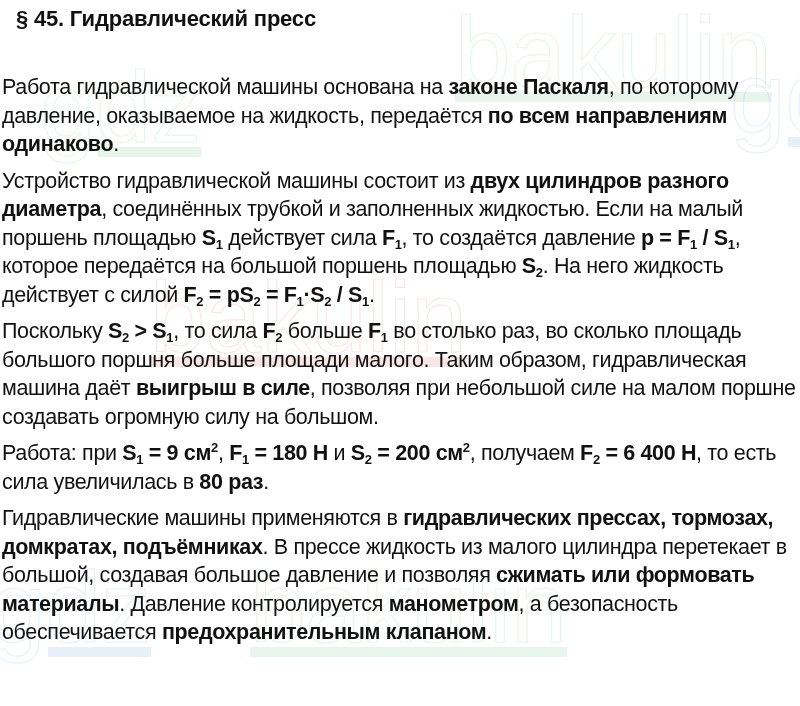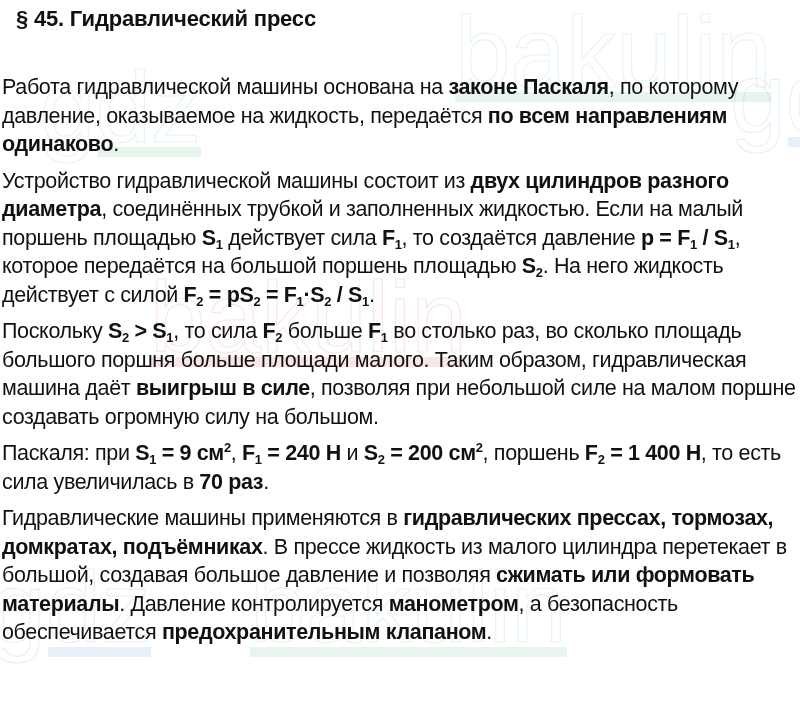--- a/index.html
+++ b/index.html
@@ -34,18 +34,18 @@
   <p>
     <span>Работа гидравлической машины основана на </span><b>законе Паскаля</b><span>, по которому давление, оказываемое на жидкость, передаётся </span><b>по всем направлениям одинаково</b><span>.</span>
   </p>
   <p>
     <span>Устройство гидравлической машины состоит из </span><b>двух цилиндров разного диаметра</b><span>, соединённых трубкой и заполненных жидкостью. Если на малый поршень площадью </span><b><span>S</span><sub>1</sub></b><span> действует сила </span><b><span>F</span><sub>1</sub></b><span>, то создаётся давление </span><b><span>p = F</span><sub>1</sub><span> / S</span><sub>1</sub></b><span>, которое передаётся на большой поршень площадью </span><b><span>S</span><sub>2</sub></b><span>. На него жидкость действует с силой </span><b><span>F</span><sub>2</sub><span> = pS</span><sub>2</sub><span> = F</span><sub>1</sub><span>·S</span><sub>2</sub><span> / S</span><sub>1</sub></b><span>.</span>
   </p>
   <p>
     <span>Поскольку </span><b><span>S</span><sub>2</sub><span> &gt; S</span><sub>1</sub></b><span>, то сила </span><b><span>F</span><sub>2</sub></b><span> больше </span><b><span>F</span><sub>1</sub></b><span> во столько раз, во сколько площадь большого поршня больше площади малого. Таким образом, гидравлическая машина даёт </span><b>выигрыш в силе</b><span>, позволяя при небольшой силе на малом поршне создавать огромную силу на большом.</span>
   </p>
   <p>
-    <span>Паскаля: при </span><b><span>S</span><sub>1</sub><span> = 9 см</span><sup>2</sup></b><span>, </span><b><span>F</span><sub>1</sub><span> = 240 Н</span></b><span> и </span><b><span>S</span><sub>2</sub><span> = 200 см</span><sup>2</sup></b><span>, поршень </span><b><span>F</span><sub>2</sub><span> = 1 400 Н</span></b><span>, то есть сила увеличилась в </span><b>70 раз</b><span>.</span>
+    <span>Работа: при </span><b><span>S</span><sub>1</sub><span> = 9 см</span><sup>2</sup></b><span>, </span><b><span>F</span><sub>1</sub><span> = 180 Н</span></b><span> и </span><b><span>S</span><sub>2</sub><span> = 200 см</span><sup>2</sup></b><span>, получаем </span><b><span>F</span><sub>2</sub><span> = 6 400 Н</span></b><span>, то есть сила увеличилась в </span><b>80 раз</b><span>.</span>
   </p>
   <p>
     <span>Гидравлические машины применяются в </span><b>гидравлических прессах, тормозах, домкратах, подъёмниках</b><span>. В прессе жидкость из малого цилиндра перетекает в большой, создавая большое давление и позволяя </span><b>сжимать или формовать материалы</b><span>. Давление контролируется </span><b>манометром</b><span>, а безопасность обеспечивается </span><b>предохранительным клапаном</b><span>.</span>
   </p>
 </div>
 
 </body></html>

